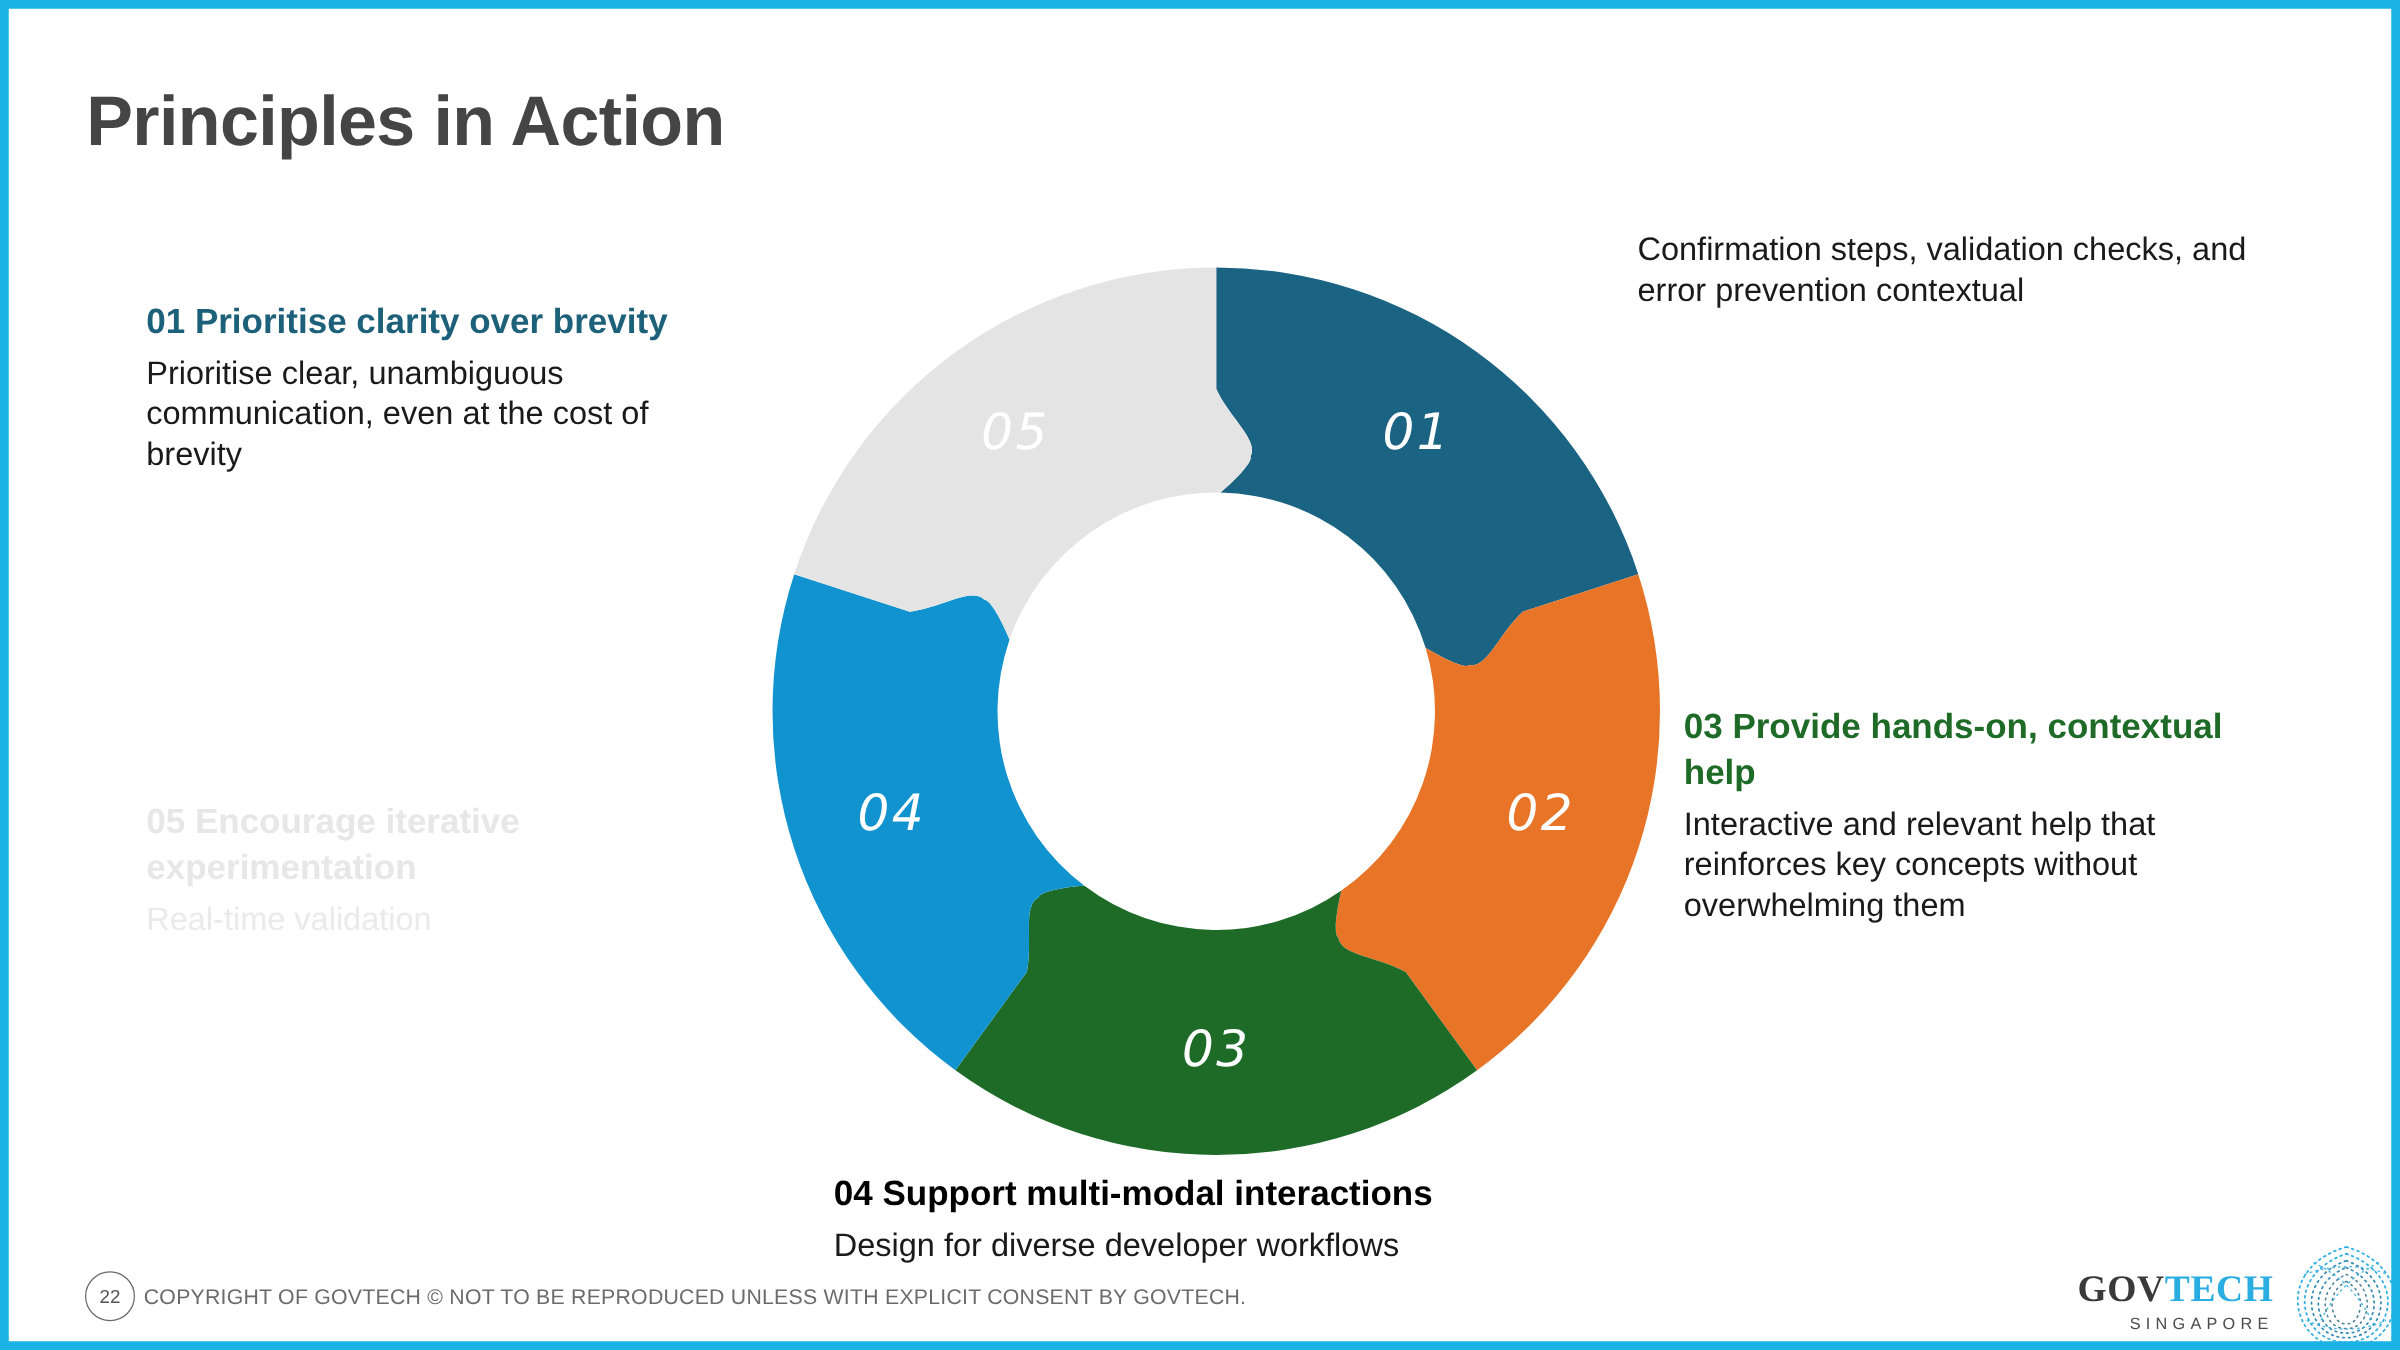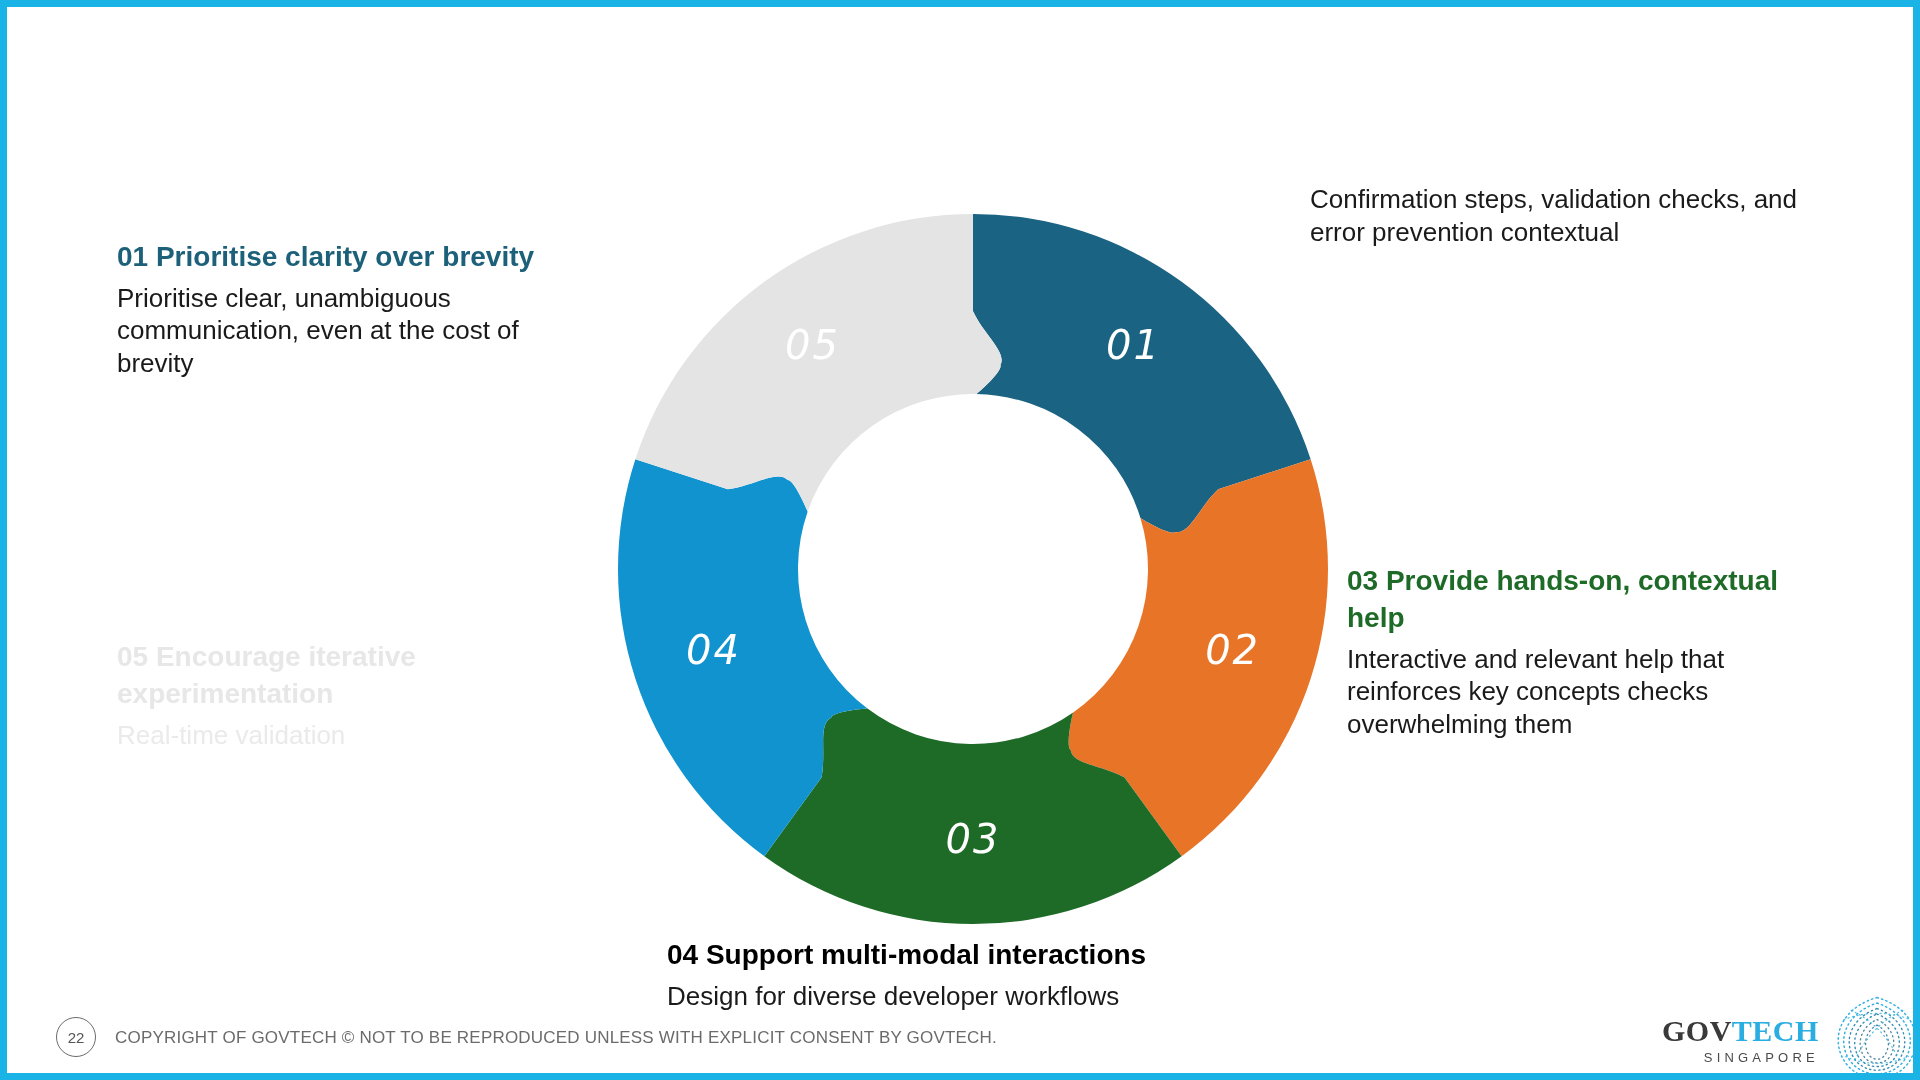--- a/index.html
+++ b/index.html
@@ -82,21 +82,21 @@
   #callout-04 { left: 660px; top: 930px; width: 700px; }
   #callout-04 .c-head { color: #000000; }
 
   #callout-05 { left: 110px; top: 632px; width: 430px; }
   #callout-05 .c-head { color: #E7E7E7; }
   #callout-05 .c-body { color: #EAEAEA; }
 
   
   .footer-page {
     position: absolute;
-    left: 49px;
+    left: 61px;
     top: 1010px;
     width: 38px;
     height: 38px;
     border: 1.5px solid #6b6b6b;
     border-radius: 50%;
     color: #555;
     font-size: 15px;
     display: flex;
     align-items: center;
     justify-content: center;
@@ -135,20 +135,21 @@
     margin-top: 5px;
   }
   .logo-mark { margin-left: 12px; }
 </style>
 </head>
 <body>
 
 <div class="slide">
   <div class="slide-inner">
 
+    <div class="page-title">Principles in Action</div>
 
     <div class="donut-wrap">
       <svg class="donut-svg" viewBox="0 0 740 740" xmlns="http://www.w3.org/2000/svg">
         <g>
           <path id="seg-path-0" d="M 370.00 15.00 A 355 355 0 0 1 707.63 260.30 L 615.18 290.34 C 596.01 308.17 586.90 335.65 572.25 333.06 C 568.27 337.00 542.66 322.77 537.42 319.07 A 175 175 0 0 0 373.30 195.03 C 378.43 191.20 399.88 171.23 397.37 166.23 C 404.35 153.10 381.04 135.95 370.00 112.20 Z" fill="#1B6383"></path>
           <path id="seg-path-1" d="M 707.63 260.30 A 355 355 0 0 1 578.66 657.20 L 521.53 578.56 C 498.64 565.84 469.70 565.67 467.63 550.94 C 462.66 548.37 468.28 519.61 470.18 513.49 A 175 175 0 0 0 537.42 319.07 C 542.66 322.77 568.27 337.00 572.25 333.06 C 586.90 335.65 596.01 308.17 615.18 290.34 Z" fill="#E87428"></path>
           <path id="seg-path-2" d="M 578.66 657.20 A 355 355 0 0 1 161.34 657.20 L 218.47 578.56 C 223.50 552.86 214.72 525.28 228.08 518.77 C 228.99 513.24 258.08 509.70 264.49 509.61 A 175 175 0 0 0 470.18 513.49 C 468.28 519.61 462.66 548.37 467.63 550.94 C 469.70 565.67 498.64 565.84 521.53 578.56 Z" fill="#1E6B28"></path>
           <path id="seg-path-3" d="M 161.34 657.20 A 355 355 0 0 1 32.37 260.30 L 124.82 290.34 C 150.82 287.18 174.33 270.30 184.66 281.00 C 190.20 280.16 202.56 306.73 204.61 312.79 A 175 175 0 0 0 264.49 509.61 C 258.08 509.70 228.99 513.24 228.08 518.77 C 214.72 525.28 223.50 552.86 218.47 578.56 Z" fill="#1093CE"></path>
           <path id="seg-path-4" d="M 32.37 260.30 A 355 355 0 0 1 370.00 15.00 L 370.00 112.20 C 381.04 135.95 404.35 153.10 397.37 166.23 C 399.88 171.23 378.43 191.20 373.30 195.03 A 175 175 0 0 0 204.61 312.79 C 202.56 306.73 190.20 280.16 184.66 281.00 C 174.33 270.30 150.82 287.18 124.82 290.34 Z" fill="#E4E4E4"></path>
         </g>
@@ -166,21 +167,21 @@
       <p class="c-head">01 Prioritise clarity over brevity</p>
       <p class="c-body">Prioritise clear, unambiguous communication, even at the cost of brevity</p>
     </div>
 
     <div class="callout" id="callout-02">
       <p class="c-body">Confirmation steps, validation checks, and error prevention contextual</p>
     </div>
 
     <div class="callout" id="callout-03">
       <p class="c-head">03 Provide hands-on, contextual help</p>
-      <p class="c-body">Interactive and relevant help that reinforces key concepts checks overwhelming them</p>
+      <p class="c-body">Interactive and relevant help that reinforces key concepts without overwhelming them</p>
     </div>
 
     <div class="callout" id="callout-04">
       <p class="c-head">04 Support multi-modal interactions</p>
       <p class="c-body">Design for diverse developer workflows</p>
     </div>
 
     <div class="callout" id="callout-05">
       <p class="c-head">05 Encourage iterative experimentation</p>
       <p class="c-body">Real-time validation</p>

